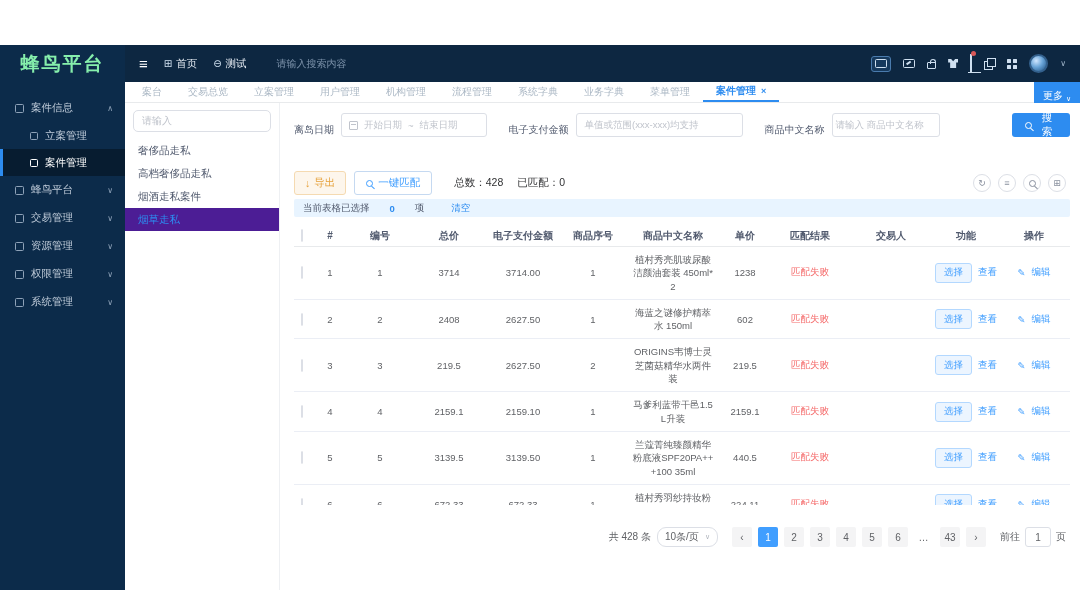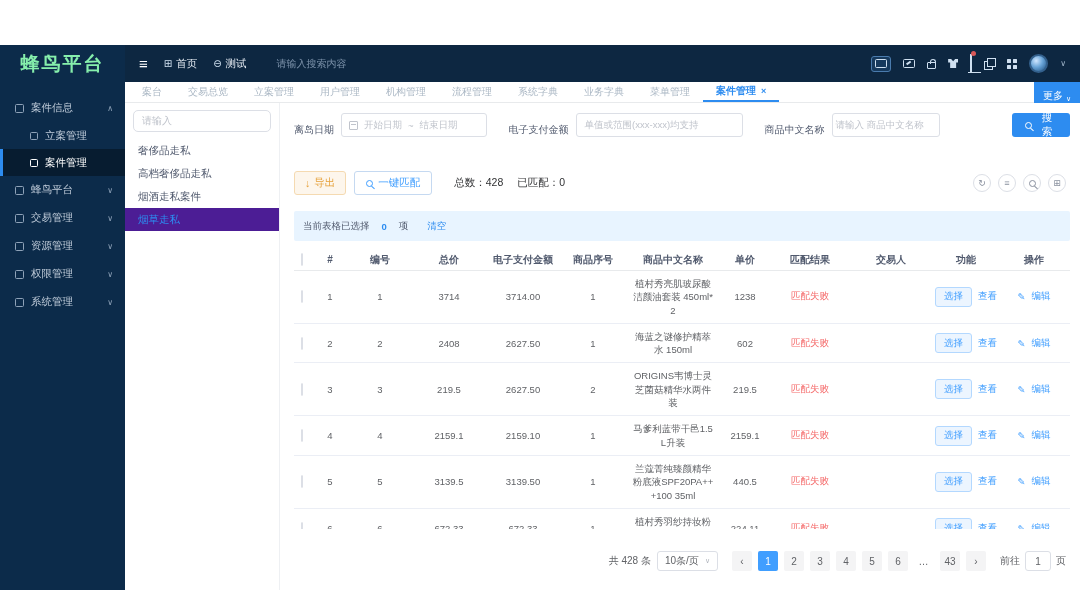--- a/index.html
+++ b/index.html
@@ -102,22 +102,22 @@
     border:1px solid #f5dab1;border-radius:3px;color:#e6a23c;font-size:10.5px;padding:0 10px;cursor:pointer}
   .btn-match{height:24px;display:flex;align-items:center;gap:5px;background:#fff;
     border:1px solid #c5d9f1;border-radius:3px;color:#409eff;font-size:10.5px;padding:0 11px;cursor:pointer}
   .stats{margin-left:14px;display:flex;gap:14px;color:#303133}
   .tool-icons{margin-left:auto;display:flex;gap:7px;padding-right:4px}
   .tool-circle{width:18px;height:18px;border:1px solid #dcdfe6;border-radius:50%;display:flex;
     align-items:center;justify-content:center;font-size:9px;color:#8a919f;cursor:pointer}
   .tool-circle .lens{border-color:#8a919f}
 
   
-  .selbar{margin-top:16px;background:#e8f4ff;border-radius:2px;height:30px;display:flex;
-    align-items:center;padding:0 9px;font-size:9.5px;color:#515a6e;gap:12px;flex-shrink:0}
+  .selbar{margin-top:4px;background:#e8f4ff;border-radius:2px;height:18px;display:flex;
+    align-items:center;padding:0 9px;font-size:9.5px;color:#515a6e;gap:20px;flex-shrink:0}
   .selbar .cnt{color:#2d8cf0;font-weight:bold}
   .selbar .clear{color:#2d8cf0;margin-left:7px;cursor:pointer}
 
   
   .thead,.tr{display:grid;grid-template-columns:16px 40px 60px 78px 70px 70px 90px 54px 76px 86px 64px 72px;
     align-items:center}
   .thead{margin-top:8px;height:22px;font-size:10px;font-weight:bold;color:#515a6e;
     border-bottom:1px solid #e8eaec;flex-shrink:0}
   .thead div{text-align:center}
   .tbody{height:258px;overflow:hidden;flex-shrink:0}
@@ -127,21 +127,21 @@
   .result{color:#f56c6c}
   .cb{width:10px;height:10px;border:1px solid #dcdfe6;border-radius:2px;margin:0 auto;cursor:pointer}
   .btn-pick{font-size:9.5px;color:#409eff;background:#ecf5ff;border:1px solid #b3d8ff;
     border-radius:3px;padding:2.5px 8px;cursor:pointer}
   .lnk{color:#409eff;cursor:pointer;white-space:nowrap}
   .func{display:flex;align-items:center;justify-content:center;gap:6px}
 
   
   .pager{margin-top:22px;display:flex;align-items:center;justify-content:flex-end;gap:6px;
     font-size:10px;color:#606266;padding-right:4px;flex-shrink:0}
-  .psel{height:20px;border:1px solid #dcdfe6;border-radius:3px;display:flex;align-items:center;
+  .psel{height:20px;border:1px solid #dcdfe6;border-radius:9px;display:flex;align-items:center;
     padding:0 7px;gap:6px;color:#606266;cursor:pointer;margin-right:8px}
   .psel .caret{font-size:7px;color:#b0b5bd}
   .pbtn{min-width:20px;height:20px;border-radius:2px;background:#f4f4f5;display:flex;
     align-items:center;justify-content:center;cursor:pointer;padding:0 4px}
   .pbtn.active{background:#409eff;color:#fff}
   .pbtn.ellipsis{background:transparent;letter-spacing:1px}
   .goto{display:flex;align-items:center;gap:5px;margin-left:8px}
   .goto-input{width:26px;height:20px;border:1px solid #dcdfe6;border-radius:3px;display:flex;
     align-items:center;justify-content:center;cursor:text}
 </style>

